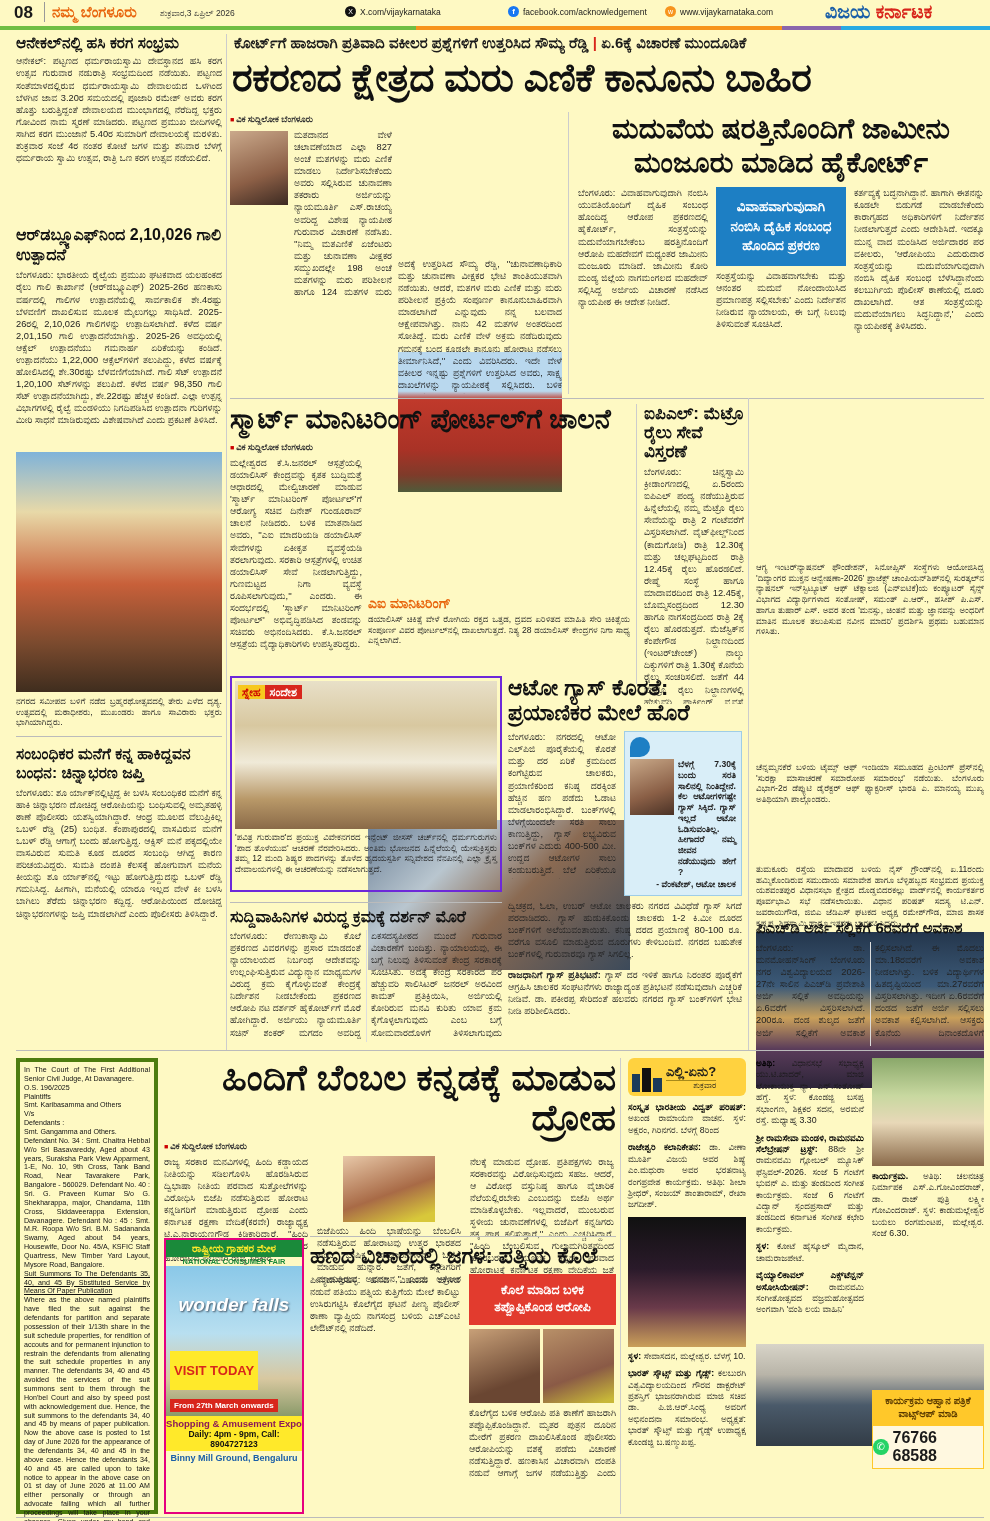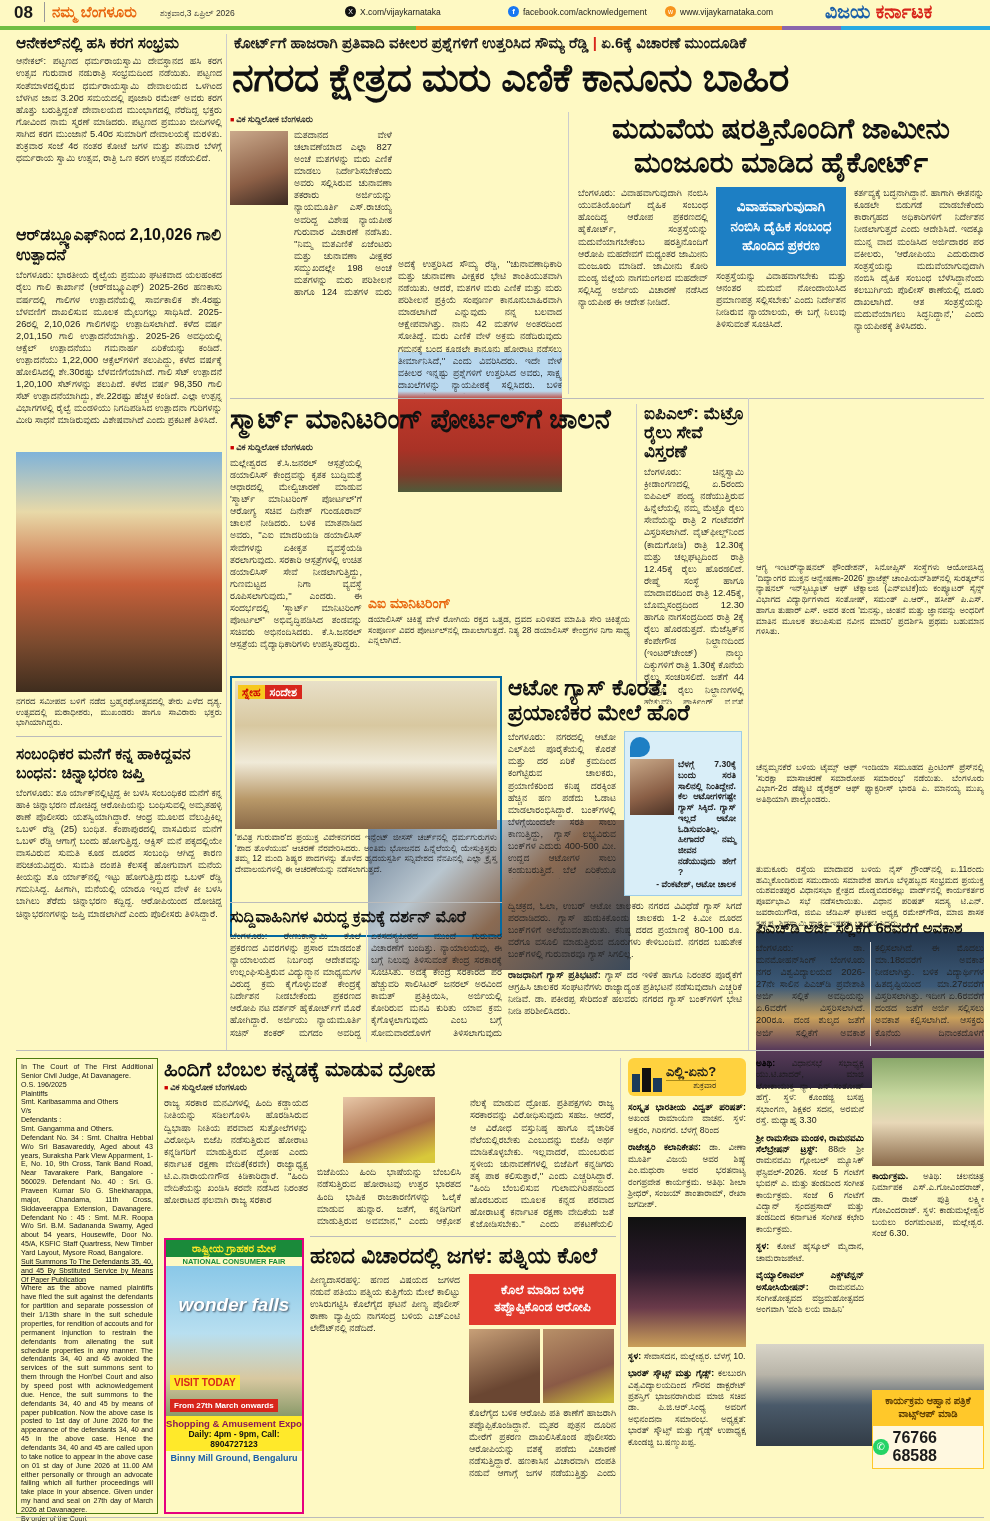--- a/index.html
+++ b/index.html
@@ -67,21 +67,21 @@
     <div class="b" style="margin-top:4px;height:258px;">ಬೆಂಗಳೂರು: ಶೂ ರ್ಯಾಕ್‌ನಲ್ಲಿಟ್ಟಿದ್ದ ಕೀ ಬಳಸಿ ಸಂಬಂಧಿಕರ ಮನೆಗೆ ಕನ್ನ ಹಾಕಿ ಚಿನ್ನಾಭರಣ ದೋಚಿದ್ದ ಆರೋಪಿಯನ್ನು ಬಂಧಿಸುವಲ್ಲಿ ಅಮೃತಹಳ್ಳಿ ಠಾಣೆ ಪೊಲೀಸರು ಯಶಸ್ವಿಯಾಗಿದ್ದಾರೆ. ಆಂಧ್ರ ಮೂಲದ ವೆಲುಪ್ರಿಕಿಲ್ಲ ಒಬಳ್ ರೆಡ್ಡಿ (25) ಬಂಧಿತ. ಕೆಂಪಾಪುರದಲ್ಲಿ ವಾಸವಿರುವ ಮನೆಗೆ ಒಬಳ್ ರೆಡ್ಡಿ ಆಗಾಗ್ಗೆ ಬಂದು ಹೋಗುತ್ತಿದ್ದ. ಆಕ್ಸಿಸ್ ಮನೆ ಪಕ್ಕದಲ್ಲಿಯೇ ವಾಸವಿರುವ ಸುಮತಿ ಕೂಡ ದೂರದ ಸಂಬಂಧಿ ಆಗಿದ್ದ ಕಾರಣ ಪರಿಚಯವಿದ್ದರು. ಸುಮತಿ ದಂಪತಿ ಕೆಲಸಕ್ಕೆ ಹೋಗುವಾಗ ಮನೆಯ ಕೀಯನ್ನು ಶೂ ರ್ಯಾಕ್‌ನಲ್ಲಿ ಇಟ್ಟು ಹೋಗುತ್ತಿದ್ದುದನ್ನು ಒಬಳ್ ರೆಡ್ಡಿ ಗಮನಿಸಿದ್ದ. ಹೀಗಾಗಿ, ಮನೆಯಲ್ಲಿ ಯಾರೂ ಇಲ್ಲದ ವೇಳೆ ಕೀ ಬಳಸಿ ಬಾಗಿಲು ತೆರೆದು ಚಿನ್ನಾಭರಣ ಕದ್ದಿದ್ದ. ಆರೋಪಿಯಿಂದ ದೋಚಿದ್ದ ಚಿನ್ನಾಭರಣಗಳನ್ನು ಜಪ್ತಿ ಮಾಡಲಾಗಿದೆ ಎಂದು ಪೊಲೀಸರು ತಿಳಿಸಿದ್ದಾರೆ.</div>
   </div>
 
   <div class="abs rule" style="left:226px;top:34px;width:1px;height:1016px;"></div>
 
   <div class="abs" style="left:234px;top:34px;width:750px;font-size:15px;">
     <span class="kick">ಕೋರ್ಟ್‌ಗೆ ಹಾಜರಾಗಿ ಪ್ರತಿವಾದಿ ವಕೀಲರ ಪ್ರಶ್ನೆಗಳಿಗೆ ಉತ್ತರಿಸಿದ ಸೌಮ್ಯ ರೆಡ್ಡಿ</span>
     <span style="color:#d8261c;font-weight:bold;"> | </span>
     <span class="kick">ಏ.6ಕ್ಕೆ ವಿಚಾರಣೆ ಮುಂದೂಡಿಕೆ</span>
   </div>
-  <div class="abs hd" style="left:232px;top:56px;width:740px;font-size:39px;letter-spacing:-0.5px;">ನಗರದ ಕ್ಷೇತ್ರದ ಮರು ಎಣಿಕೆ ಕಾನೂನು ಬಾಹಿರ</div>
+  <div class="abs hd" style="left:232px;top:56px;width:740px;font-size:39px;letter-spacing:-0.5px;">ರಕರಣದ ಕ್ಷೇತ್ರದ ಮರು ಎಣಿಕೆ ಕಾನೂನು ಬಾಹಿರ</div>
 
   <div class="abs" style="left:230px;top:112px;width:162px;height:282px;">
     <div class="byline">ವಿಕ ಸುದ್ದಿಲೋಕ ಬೆಂಗಳೂರು</div>
     <div class="portrait"></div>
     <div class="b" style="height:168px;">ಮತದಾನದ ವೇಳೆ ಚಲಾವಣೆಯಾದ ಎಲ್ಲಾ 827 ಅಂಚೆ ಮತಗಳನ್ನು ಮರು ಎಣಿಕೆ ಮಾಡಲು ನಿರ್ದೇಶಿಸಬೇಕೆಂದು ಅವರು ಸಲ್ಲಿಸಿರುವ ಚುನಾವಣಾ ತಕರಾರು ಅರ್ಜಿಯನ್ನು ನ್ಯಾಯಮೂರ್ತಿ ಎಸ್.ರಾಚಯ್ಯ ಅವರಿದ್ದ ವಿಶೇಷ ನ್ಯಾಯಪೀಠ ಗುರುವಾರ ವಿಚಾರಣೆ ನಡೆಸಿತು. ''ನಿಮ್ಮ ಮತಎಣಿಕೆ ಏಜೆಂಟರು ಮತ್ತು ಚುನಾವಣಾ ವೀಕ್ಷಕರ ಸಮ್ಮುಖದಲ್ಲೇ 198 ಅಂಚೆ ಮತಗಳನ್ನು ಮರು ಪರಿಶೀಲನೆ ಹಾಗೂ 124 ಮತಗಳ ಮರು ಎಣಿಕೆ ನಡೆದಿದೆಯಲ್ಲವೇ? ಒಟ್ಟು ಎಣಿಕೆ ಪ್ರಕ್ರಿಯೆ ಮುಗಿದ ಬಳಿಕ ನೀವು ಆಕ್ಷೇಪಣೆ ಸಲ್ಲಿಸಿದ್ದೀರಾ? ಫಲಿತಾಂಶ ಪ್ರಕಟವಾದ 16 ದಿನಗಳ ಅನಂತರ ಅರ್ಜಿ ಸಲ್ಲಿಸಿದ್ದು ಏಕೆ?'' ಎಂದು ಪ್ರತಿವಾದಿ ಪರ ವಕೀಲರು ಪ್ರಶ್ನಿಸಿದರು.</div>
   </div>
   <div class="abs ph" style="left:398px;top:112px;width:164px;height:140px;background:linear-gradient(180deg,#b9d8ee 0%,#b9d8ee 28%,#c0392b 34%,#a93226 70%,#7e3b2a 88%,#4f5b3a 100%);"></div>
   <div class="abs b" style="left:398px;top:258px;width:164px;height:136px;">ಅದಕ್ಕೆ ಉತ್ತರಿಸಿದ ಸೌಮ್ಯ ರೆಡ್ಡಿ, ''ಚುನಾವಣಾಧಿಕಾರಿ ಮತ್ತು ಚುನಾವಣಾ ವೀಕ್ಷಕರ ಭೇಟಿ ಶಾಂತಿಯುತವಾಗಿ ನಡೆಯಿತು. ಆದರೆ, ಮತಗಳ ಮರು ಎಣಿಕೆ ಮತ್ತು ಮರು ಪರಿಶೀಲನೆ ಪ್ರಕ್ರಿಯೆ ಸಂಪೂರ್ಣ ಕಾನೂನುಬಾಹಿರವಾಗಿ ಮಾಡಲಾಗಿದೆ ಎನ್ನುವುದು ನನ್ನ ಬಲವಾದ ಆಕ್ಷೇಪವಾಗಿತ್ತು. ನಾನು 42 ಮತಗಳ ಅಂತರದಿಂದ ಸೋತಿದ್ದೆ. ಮರು ಎಣಿಕೆ ವೇಳೆ ಅಕ್ರಮ ನಡೆದಿರುವುದು ಗಮನಕ್ಕೆ ಬಂದ ಕೂಡಲೇ ಕಾನೂನು ಹೋರಾಟ ನಡೆಸಲು ತೀರ್ಮಾನಿಸಿದೆ,'' ಎಂದು ವಿವರಿಸಿದರು. ಇದೇ ವೇಳೆ ವಕೀಲರ ಇನ್ನಷ್ಟು ಪ್ರಶ್ನೆಗಳಿಗೆ ಉತ್ತರಿಸಿದ ಅವರು, ಸಾಕ್ಷ್ಯ ದಾಖಲೆಗಳನ್ನು ನ್ಯಾಯಪೀಠಕ್ಕೆ ಸಲ್ಲಿಸಿದರು. ಬಳಿಕ ವಿಚಾರಣೆಯನ್ನು ಏ.6ಕ್ಕೆ ಮುಂದೂಡಲಾಯಿತು.</div>
 
   <div class="abs rule" style="left:568px;top:112px;width:1px;height:282px;"></div>
@@ -119,21 +119,21 @@
   <div class="abs rule" style="left:748px;top:398px;width:1px;height:652px;"></div>
   <div class="abs ph" style="left:756px;top:402px;width:228px;height:156px;background:linear-gradient(180deg,#24364c 0%,#3c5a78 35%,#caa05a 55%,#5a3c5a 75%,#2c2438 100%);"></div>
   <div class="abs cap" style="left:756px;top:562px;width:228px;height:92px;">ಆಗ್ಯ ಇಂಟರ್‌ನ್ಯಾಷನಲ್ ಫೌಂಡೇಶನ್, ಸಿನೋಪ್ಸಿಸ್ ಸಂಸ್ಥೆಗಳು ಆಯೋಜಿಸಿದ್ದ 'ದಿವ್ಯಾಂಗರ ಮುಕ್ತನ ಆನ್ವೇಷಣಾ-2026' ಪ್ರಾಜೆಕ್ಟ್ ಚಾಂಪಿಯನ್‌ಶಿಪ್‌ನಲ್ಲಿ ಸುರತ್ಕಲ್‌ನ ನ್ಯಾಷನಲ್ ಇನ್‌ಸ್ಟಿಟ್ಯೂಟ್ ಆಫ್ ಟೆಕ್ನಾಲಜಿ (ಎನ್‌ಐಟಿಕೆ)ಯ ಕಂಪ್ಯೂಟರ್ ಸೈನ್ಸ್ ವಿಭಾಗದ ವಿದ್ಯಾರ್ಥಿಗಳಾದ ಸಂತೋಷ್, ಸಮಂತ್ ಎ.ಆರ್., ಹಸೀಶ್ ಪಿ.ಎಸ್. ಹಾಗೂ ತುಷಾರ್ ಎಸ್. ಅವರ ತಂಡ 'ಮನಸ್ಸು, ಚಿಂತನೆ ಮತ್ತು ಜ್ಞಾನವನ್ನು ಅಂಧರಿಗೆ ಮಾತಿನ ಮೂಲಕ ತಲುಪಿಸುವ ನವೀನ ಮಾದರಿ' ಪ್ರದರ್ಶಿಸಿ ಪ್ರಥಮ ಬಹುಮಾನ ಗಳಿಸಿತು.</div>
   <div class="abs ph" style="left:756px;top:658px;width:228px;height:102px;background:linear-gradient(180deg,#d8d4c8 0%,#b8b4a8 30%,#4a5a6a 60%,#323c46 100%);"></div>
   <div class="abs cap" style="left:756px;top:762px;width:228px;height:30px;">ಚೆನ್ನಮ್ಮನಕೆರೆ ಬಳಿಯ ಟೈಮ್ಸ್ ಆಫ್ ಇಂಡಿಯಾ ಸಮೂಹದ ಪ್ರಿಂಟಿಂಗ್ ಪ್ರೆಸ್‌ನಲ್ಲಿ 'ಸುರಕ್ಷಾ ಮಾಸಾಚರಣೆ ಸಮಾರೋಪ ಸಮಾರಂಭ' ನಡೆಯಿತು. ಬೆಂಗಳೂರು ವಿಭಾಗ-2ರ ಡೆಪ್ಯುಟಿ ಡೈರೆಕ್ಟರ್ ಆಫ್ ಫ್ಯಾಕ್ಟರೀಸ್ ಭಾರತಿ ಎ. ಮಾನಯ್ಯ ಮುಖ್ಯ ಅತಿಥಿಯಾಗಿ ಪಾಲ್ಗೊಂಡರು.</div>
 
   <div class="abs cap" style="left:756px;top:864px;width:228px;height:52px;">ತುಮಕೂರು ರಸ್ತೆಯ ಮಾದಾವರ ಬಳಿಯ ನೈಸ್ ಗ್ರೌಂಡ್‌ನಲ್ಲಿ ಏ.11ರಂದು ಹಮ್ಮಿಕೊಂಡಿರುವ ಸಮುದಾಯ ಸಮಾವೇಶ ಹಾಗೂ ಬೆಳ್ಳಿಹಬ್ಬದ ಸಂಭ್ರಮದ ಪ್ರಯುಕ್ತ ಯಶವಂತಪುರ ವಿಧಾನಸಭಾ ಕ್ಷೇತ್ರದ ದೊಡ್ಡಬಿದರಕಲ್ಲು ವಾರ್ಡ್‌ನಲ್ಲಿ ಕಾರ್ಯಕರ್ತರ ಪೂರ್ವಭಾವಿ ಸಭೆ ನಡೆಸಲಾಯಿತು. ವಿಧಾನ ಪರಿಷತ್ ಸದಸ್ಯ ಟಿ.ಎನ್. ಜವರಾಯಿಗೌಡ, ಜಿಬಿಎ ಜೆಡಿಎಸ್ ಘಟಕದ ಅಧ್ಯಕ್ಷ ರಮೇಶ್‌ಗೌಡ, ಮಾಜಿ ಶಾಸಕ ಕೃಷ್ಣಪ್ಪ, ಶಿವಸ್ವಾಮಿ ಹಾಗೂ ಇತರರು ಭಾಗವಹಿಸಿದ್ದರು.</div>
   <div class="abs hd" style="left:756px;top:920px;width:228px;font-size:15px;">ಪಿಎಚ್‌ಡಿ ಅರ್ಜಿ ಸಲ್ಲಿಕೆಗೆ 6ರವರೆಗೆ ಅವಕಾಶ</div>
   <div class="abs b b2" style="left:756px;top:942px;width:228px;height:104px;">ಬೆಂಗಳೂರು: ಡಾ. ಮನಮೋಹನ್‌ಸಿಂಗ್ ಬೆಂಗಳೂರು ನಗರ ವಿಶ್ವವಿದ್ಯಾಲಯದ 2026-27ನೇ ಸಾಲಿನ ಪಿಎಚ್‌ಡಿ ಪ್ರವೇಶಾತಿ ಅರ್ಜಿ ಸಲ್ಲಿಕೆ ಅವಧಿಯನ್ನು ಏ.6ವರೆಗೆ ವಿಸ್ತರಿಸಲಾಗಿದೆ. 200ರೂ. ದಂಡ ಶುಲ್ಕದ ಜತೆಗೆ ಅರ್ಜಿ ಸಲ್ಲಿಕೆಗೆ ಅವಕಾಶ ಕಲ್ಪಿಸಲಾಗಿದೆ. ಈ ಮೊದಲು ಮಾ.18ರವರೆಗೆ ಅವಕಾಶ ನೀಡಲಾಗಿತ್ತು. ಬಳಿಕ ವಿದ್ಯಾರ್ಥಿಗಳ ಹಿತದೃಷ್ಟಿಯಿಂದ ಮಾ.27ರವರೆಗೆ ವಿಸ್ತರಿಸಲಾಗಿತ್ತು. ಇದೀಗ ಏ.6ರವರೆಗೆ ದಂಡದ ಜತೆಗೆ ಅರ್ಜಿ ಸಲ್ಲಿಸಲು ಅವಕಾಶ ಕಲ್ಪಿಸಲಾಗಿದೆ. ಆಸಕ್ತರು ಕೊನೆಯ ದಿನಾಂಕದೊಳಗೆ ಪ್ರವೇಶಾತಿಗೆ ಅರ್ಜಿ ಸಲ್ಲಿಸಿ, ಸೂಕ್ತ ದಾಖಲೆಗಳನ್ನು ವಿಶ್ವವಿದ್ಯಾಲಯಕ್ಕೆ ಸಲ್ಲಿಸಬೇಕಿದೆ.</div>
 
-  <div class="abs" style="left:230px;top:676px;width:272px;height:261px;border:2px solid #0369a1;padding:3px;box-sizing:border-box;">
+  <div class="abs" style="left:230px;top:676px;width:272px;height:216px;border:2px solid #6d28d9;padding:3px;box-sizing:border-box;">
     <div style="position:absolute;top:4px;left:6px;z-index:2;">
       <span class="ylwtag">ಸ್ನೇಹ</span><span class="redtag">ಸಂದೇಶ</span>
     </div>
     <div class="ph" style="width:100%;height:148px;background:linear-gradient(180deg,#e8e0c8 0%,#d8c8a0 30%,#f0ead8 55%,#b89868 80%,#8a6a48 100%);"></div>
     <div class="cap" style="margin-top:3px;height:60px;">'ಪವಿತ್ರ ಗುರುವಾರ'ದ ಪ್ರಯುಕ್ತ ವಿವೇಕನಗರದ ಇನ್ಫೆಂಟ್ ಜೀಸಸ್ ಚರ್ಚ್‌ನಲ್ಲಿ ಧರ್ಮಗುರುಗಳು 'ಪಾದ ತೊಳೆಯುವ' ಆಚರಣೆ ನೆರವೇರಿಸಿದರು. ಅಂತಿಮ ಭೋಜನದ ಹಿನ್ನೆಲೆಯಲ್ಲಿ ಯೇಸುಕ್ರಿಸ್ತರು ತಮ್ಮ 12 ಮಂದಿ ಶಿಷ್ಯರ ಪಾದಗಳನ್ನು ತೊಳೆದ ಹೃದಯಸ್ಪರ್ಶಿ ಸನ್ನಿವೇಶದ ನೆನಪಿನಲ್ಲಿ ಎಲ್ಲಾ ಕ್ರೈಸ್ತ ದೇವಾಲಯಗಳಲ್ಲಿ ಈ ಆಚರಣೆಯನ್ನು ನಡೆಸಲಾಗುತ್ತದೆ.</div>
   </div>
 
   <div class="abs" style="left:508px;top:676px;width:234px;">
     <div class="hd" style="font-size:22px;">ಆಟೋ ಗ್ಯಾಸ್ ಕೊರತೆ:</div>
     <div class="hd" style="font-size:22px;">ಪ್ರಯಾಣಿಕರ ಮೇಲೆ ಹೊರೆ</div>
@@ -157,54 +157,54 @@
   </div>
 
   <div class="abs sep" style="left:230px;top:902px;width:272px;"></div>
   <div class="abs" style="left:230px;top:908px;width:272px;">
     <div class="hd" style="font-size:16px;">ಸುದ್ದಿವಾಹಿನಿಗಳ ವಿರುದ್ಧ ಕ್ರಮಕ್ಕೆ ದರ್ಶನ್ ಮೊರೆ</div>
     <div class="b b2" style="margin-top:4px;height:112px;">ಬೆಂಗಳೂರು: ರೇಣುಕಾಸ್ವಾಮಿ ಕೊಲೆ ಪ್ರಕರಣದ ವಿವರಗಳನ್ನು ಪ್ರಸಾರ ಮಾಡದಂತೆ ನ್ಯಾಯಾಲಯದ ನಿರ್ಬಂಧ ಆದೇಶವನ್ನು ಉಲ್ಲಂಘಿಸುತ್ತಿರುವ ವಿದ್ಯುನ್ಮಾನ ಮಾಧ್ಯಮಗಳ ವಿರುದ್ಧ ಕ್ರಮ ಕೈಗೊಳ್ಳುವಂತೆ ಕೇಂದ್ರಕ್ಕೆ ನಿರ್ದೇಶನ ನೀಡಬೇಕೆಂದು ಪ್ರಕರಣದ ಆರೋಪಿ ನಟ ದರ್ಶನ್ ಹೈಕೋರ್ಟ್‌ಗೆ ಮೊರೆ ಹೋಗಿದ್ದಾರೆ. ಅರ್ಜಿಯು ನ್ಯಾಯಮೂರ್ತಿ ಸಚಿನ್ ಶಂಕರ್ ಮಗದಂ ಅವರಿದ್ದ ಏಕಸದಸ್ಯಪೀಠದ ಮುಂದೆ ಗುರುವಾರ ವಿಚಾರಣೆಗೆ ಬಂದಿತ್ತು. ನ್ಯಾಯಾಲಯವು, ಈ ಬಗ್ಗೆ ನಿಲುವು ತಿಳಿಸುವಂತೆ ಕೇಂದ್ರ ಸರಕಾರಕ್ಕೆ ಸೂಚಿಸಿತು. ಅದಕ್ಕೆ ಕೇಂದ್ರ ಸರಕಾರದ ಪರ ಹೆಚ್ಚುವರಿ ಸಾಲಿಸಿಟರ್ ಜನರಲ್ ಅರವಿಂದ ಕಾಮತ್ ಪ್ರತಿಕ್ರಿಯಿಸಿ, ಅರ್ಜಿಯಲ್ಲಿ ಕೋರಿರುವ ಮನವಿ ಕುರಿತು ಯಾವ ಕ್ರಮ ಕೈಗೊಳ್ಳಲಾಗುವುದು ಎಂಬ ಬಗ್ಗೆ ಸೋಮವಾರದೊಳಗೆ ತಿಳಿಸಲಾಗುವುದು ಎಂದರು. ಬಳಿಕ ವಿಚಾರಣೆಯನ್ನು ಏ.6ಕ್ಕೆ ಮುಂದೂಡಲಾಯಿತು.</div>
   </div>
 
   <div class="abs sep" style="left:16px;top:1050px;width:968px;"></div>
 
-  <div class="abs" style="left:16px;top:1058px;width:142px;height:456px;border:1px solid #4d7c0f;padding:4px;box-sizing:border-box;">
+  <div class="abs" style="left:16px;top:1058px;width:142px;height:456px;border:4px solid #4d7c0f;padding:4px;box-sizing:border-box;">
     <div class="notice c">In The Court of The First Additional Senior Civil Judge, At Davanagere.</div>
     <div class="notice c">O.S. 196/2025</div>
     <div class="notice c" style="font-weight:normal;">Plaintiffs</div>
     <div class="notice c">Smt. Karibasamma and Others</div>
     <div class="notice c" style="font-weight:normal;">V/s</div>
     <div class="notice c" style="font-weight:normal;">Defendants :</div>
     <div class="notice c">Smt. Gangamma and Others.</div>
     <div class="notice">Defendant No. 34 : Smt. Chaitra Hebbal W/o Sri Basavareddy, Aged about 43 years, Suraksha Park View Apparment, 1-E, No. 10, 9th Cross, Tank Band Road, Near Tavarakere Park, Bangalore - 560029. Defendant No. 40 : Sri. G. Praveen Kumar S/o G. Shekharappa, major, Chandama, 11th Cross, Siddaveerappa Extension, Davanagere. Defendant No : 45 : Smt. M.R. Roopa W/o Sri. B.M. Sadananda Swamy, Aged about 54 years, Housewife, Door No. 45/A, KSFIC Staff Quartress, New Timber Yard Layout, Mysore Road, Bangalore.</div>
     <div class="notice c" style="text-decoration:underline;">Suit Summons To The Defendants 35, 40, and 45 By Sbstituted Service by Means Of Paper Publication</div>
     <div class="notice">Where as the above named plaintiffs have filed the suit against the defendants for partition and separate possession of their 1/13th share in the suit schedule properties, for rendition of accouts and for permanent injunction to restrain the defendants from alienating the suit schedule properties in any manner. The defendants 34, 40 and 45 avoided the services of the suit summons sent to them through the Hon'bel Court and also by speed post with acknowledgement due. Hence, the suit summons to the defendants 34, 40 and 45 by means of paper publication. Now the above case is posted to 1st day of June 2026 for the appearance of the defendants 34, 40 and 45 in the above case. Hence the defendants 34, 40 and 45 are called upon to take notice to appear in the above case on 01 st day of June 2026 at 11.00 AM either personally or through an advocate failing which all further proceedings will take place in your absence. Given under my hand and seal on 27th day of March 2026 at Davanagere.</div>
     <div class="notice c" style="font-weight:normal;">By order of the Court</div>
 
   </div>
 
   <div class="abs" style="left:164px;top:1058px;width:452px;">
-    <div class="hd" style="font-size:20px;">ಹಿಂದಿಗೆ ಬೆಂಬಲ ಕನ್ನಡಕ್ಕೆ ಮಾಡುವ ದ್ರೋಹ</div>
+    <div class="hd" style="font-size:36px;text-align:right;">ಹಿಂದಿಗೆ ಬೆಂಬಲ ಕನ್ನಡಕ್ಕೆ ಮಾಡುವ ದ್ರೋಹ</div>
     <div class="byline">ವಿಕ ಸುದ್ದಿಲೋಕ ಬೆಂಗಳೂರು</div>
     <div style="display:flex;gap:9px;">
       <div class="b" style="width:144px;height:130px;">ರಾಜ್ಯ ಸರಕಾರ ಮನವಿಗಳಲ್ಲಿ ಹಿಂದಿ ಕಡ್ಡಾಯದ ನೀತಿಯನ್ನು ಸಡಿಲಗೊಳಿಸಿ ಹೊರಡಿಸಿರುವ ದ್ವಿಭಾಷಾ ನೀತಿಯ ಪರವಾದ ಸುತ್ತೋಲೆಗಳನ್ನು ವಿರೋಧಿಸಿ ಬಿಜೆಪಿ ನಡೆಸುತ್ತಿರುವ ಹೋರಾಟ ಕನ್ನಡಿಗರಿಗೆ ಮಾಡುತ್ತಿರುವ ದ್ರೋಹ ಎಂದು ಕರ್ನಾಟಕ ರಕ್ಷಣಾ ವೇದಿಕೆ(ಕರವೇ) ರಾಜ್ಯಾಧ್ಯಕ್ಷ ಟಿ.ಎ.ನಾರಾಯಣಗೌಡ ಕಿಡಿಕಾರಿದ್ದಾರೆ. ''ಹಿಂದಿ ವೇದಿಕೆಯನ್ನು ಖಂಡಿಸಿ ಕರವೇ ನಡೆಸಿದ ನಿರಂತರ ಹೋರಾಟದ ಫಲವಾಗಿ ರಾಜ್ಯ ಸರಕಾರ</div>
       <div style="width:144px;">
         <div class="ph" style="width:92px;height:66px;margin:0 auto 3px auto;background:linear-gradient(160deg,#e8c8a8,#a86a46 55%,#d8c83a 90%);"></div>
         <div class="b" style="height:60px;">ಬಿಜೆಪಿಯು ಹಿಂದಿ ಭಾಷೆಯನ್ನು ಬೆಂಬಲಿಸಿ ನಡೆಸುತ್ತಿರುವ ಹೋರಾಟವು ಉತ್ತರ ಭಾರತದ ಹಿಂದಿ ಭಾಷಿಕ ರಾಜಕಾರಣಿಗಳನ್ನು ಓಲೈಕೆ ಮಾಡುವ ಹುನ್ನಾರ. ಜತೆಗೆ, ಕನ್ನಡಿಗರಿಗೆ ಮಾಡುತ್ತಿರುವ ಅವಮಾನ,'' ಎಂದು ಆಕ್ರೋಶ ವ್ಯಕ್ತಪಡಿಸಿದ್ದಾರೆ. ''ಸುತ್ತಮುತ್ತಲ ರಾಜ್ಯಗಳ ಬಿಜೆಪಿ ಮುಖಂಡರುಗಳು ಸುಮ್ಮನಿರುವಾಗ ನಮ್ಮ ಭಾಷೆಯನ್ನು ಬೆಂಬಲಿಸುವುದು ಕನ್ನಡ ಭಾಷೆಗೆ, ನಮ್ಮ</div>
       </div>
       <div class="b" style="width:144px;height:130px;">ನೆಲಕ್ಕೆ ಮಾಡುವ ದ್ರೋಹ. ಪ್ರತಿಪಕ್ಷಗಳು ರಾಜ್ಯ ಸರಕಾರವನ್ನು ವಿರೋಧಿಸುವುದು ಸಹಜ. ಆದರೆ, ಆ ವಿರೋಧ ವಸ್ತುನಿಷ್ಠ ಹಾಗೂ ವೈಚಾರಿಕ ನೆಲೆಯಲ್ಲಿರಬೇಕು ಎಂಬುದನ್ನು ಬಿಜೆಪಿ ಅರ್ಥ ಮಾಡಿಕೊಳ್ಳಬೇಕು. ಇಲ್ಲವಾದರೆ, ಮುಂಬರುವ ಸ್ಥಳೀಯ ಚುನಾವಣೆಗಳಲ್ಲಿ ಬಿಜೆಪಿಗೆ ಕನ್ನಡಿಗರು ತಕ್ಕ ಪಾಠ ಕಲಿಸುತ್ತಾರೆ,'' ಎಂದು ಎಚ್ಚರಿಸಿದ್ದಾರೆ. ''ಹಿಂದಿ ಬೆಂಬಲಿಸುವ ಗುಲಾಮಗಿರಿತನದಿಂದ ಹೊರಬರುವ ಮೂಲಕ ಕನ್ನಡ ಪರವಾದ ಹೋರಾಟಕ್ಕೆ ಕರ್ನಾಟಕ ರಕ್ಷಣಾ ವೇದಿಕೆಯ ಜತೆ ಕೈಜೋಡಿಸಬೇಕು,'' ಎಂದು ಪ್ರಕಟಣೆಯಲ್ಲಿ ತಿಳಿಸಿದ್ದಾರೆ.</div>
     </div>
   </div>
 
   <div class="abs" style="left:164px;top:1238px;width:140px;height:276px;border:2px solid #e6007e;box-sizing:border-box;font-family:'Liberation Sans',sans-serif;">
     <div style="background:#1a8a3a;color:#ffe92a;font-weight:bold;font-size:10.5px;text-align:center;padding:2px 0;">ರಾಷ್ಟ್ರೀಯ ಗ್ರಾಹಕರ ಮೇಳ</div>
     <div style="color:#1a8a3a;font-weight:bold;font-size:7.5px;text-align:center;">NATIONAL CONSUMER FAIR</div>
     <div style="position:relative;height:150px;background:linear-gradient(180deg,#8ac8e8 0%,#b8dff0 45%,#d8c8a0 75%,#8a9a6a 100%);">
       <div style="position:absolute;top:28px;left:0;right:0;text-align:center;color:#fff;font-style:italic;font-weight:bold;font-size:19px;text-shadow:1px 1px 2px #456;">wonder falls</div>
-      <div style="position:absolute;bottom:26px;left:4px;background:#ffe92a;color:#d8261c;font-weight:bold;font-size:10px;padding:2px 4px;">VISIT TODAY</div>
+      <div style="position:absolute;bottom:26px;left:4px;background:#ffe92a;color:#d8261c;font-weight:bold;font-size:13px;padding:12px 4px;">VISIT TODAY</div>
       <div style="position:absolute;bottom:4px;left:4px;background:#d8261c;color:#fff;font-weight:bold;font-size:8px;padding:2px 4px;">From 27th March onwards</div>
     </div>
     <div style="background:#ffe92a;text-align:center;padding:2px 0;">
       <div style="color:#8a1a5a;font-weight:bold;font-size:9.5px;">Shopping &amp; Amusement Expo</div>
       <div style="color:#111;font-weight:bold;font-size:8.5px;">Daily: 4pm - 9pm, Call: 8904727123</div>
     </div>
     <div style="color:#1b5fa8;font-weight:bold;font-size:9px;text-align:center;padding:2px 0;">Binny Mill Ground, Bengaluru</div>
   </div>
 
   <div class="abs sep" style="left:310px;top:1236px;width:306px;"></div>

